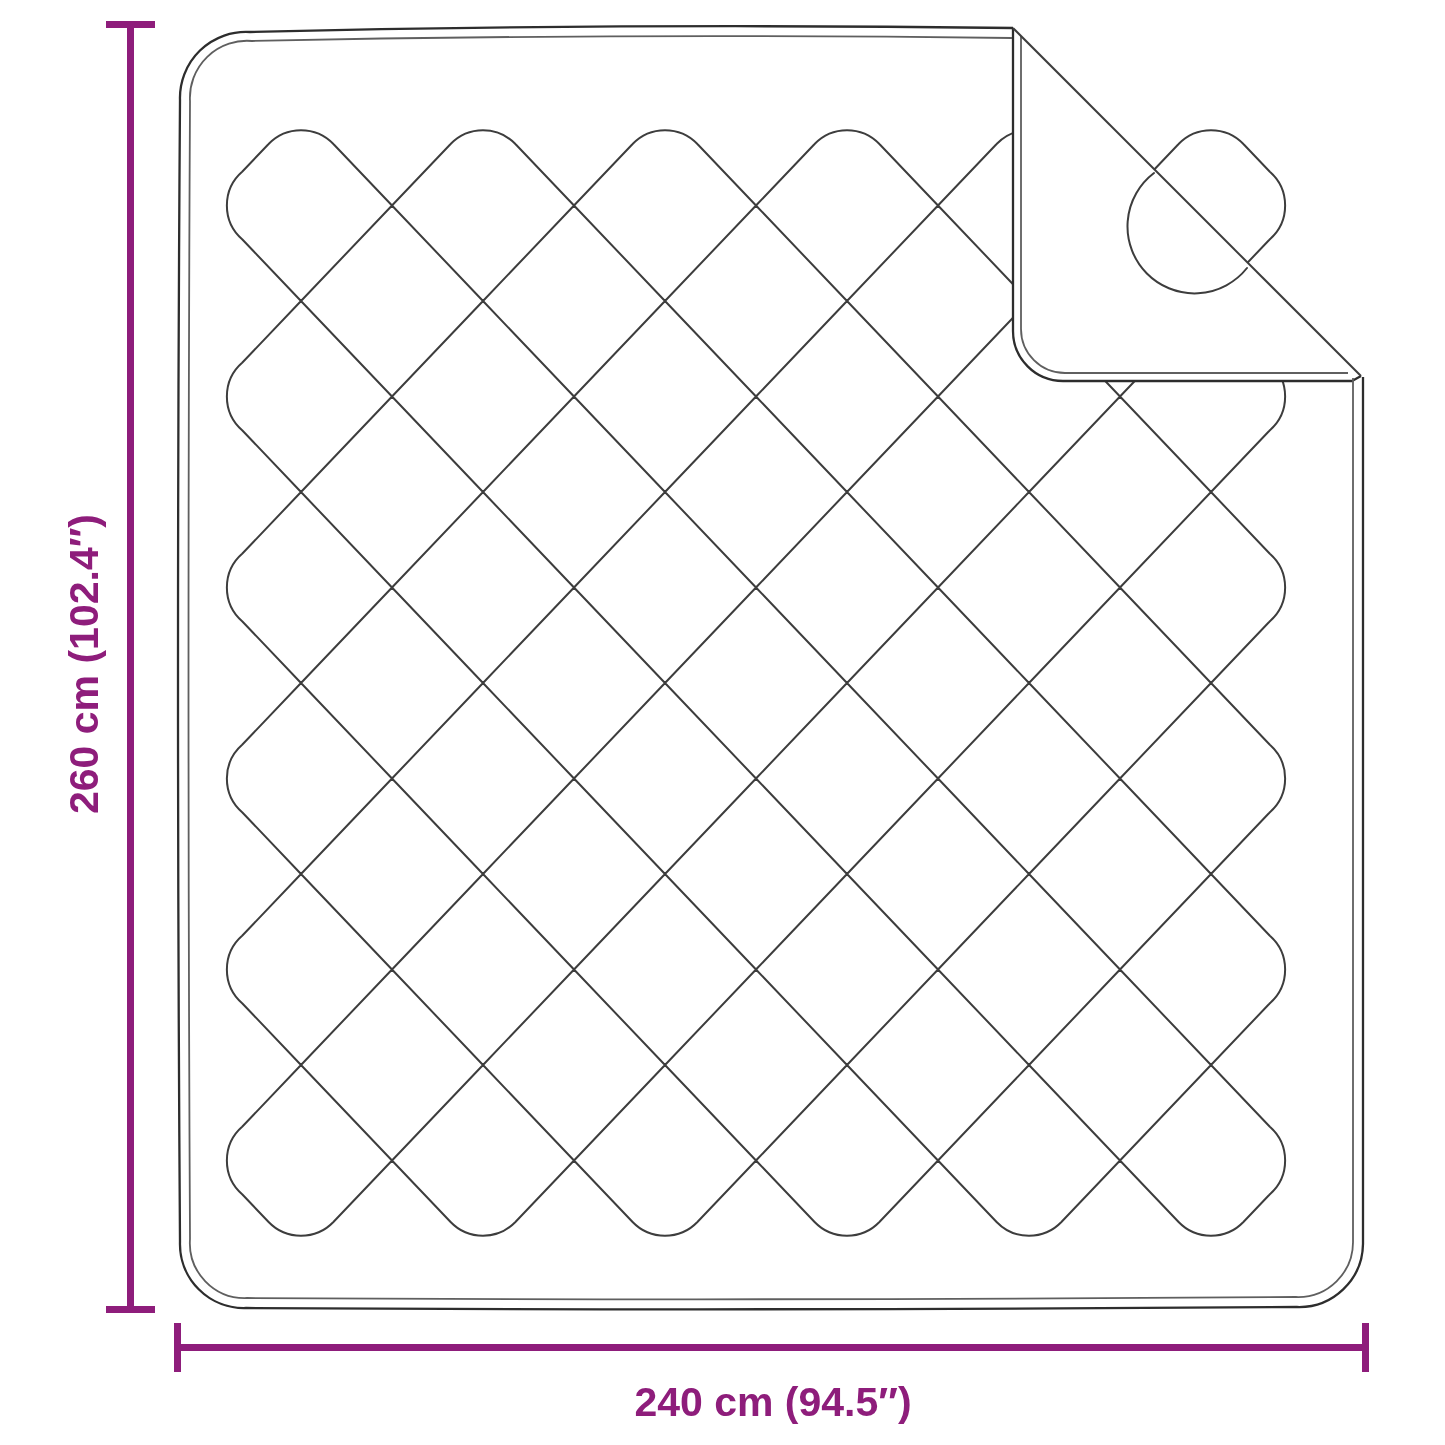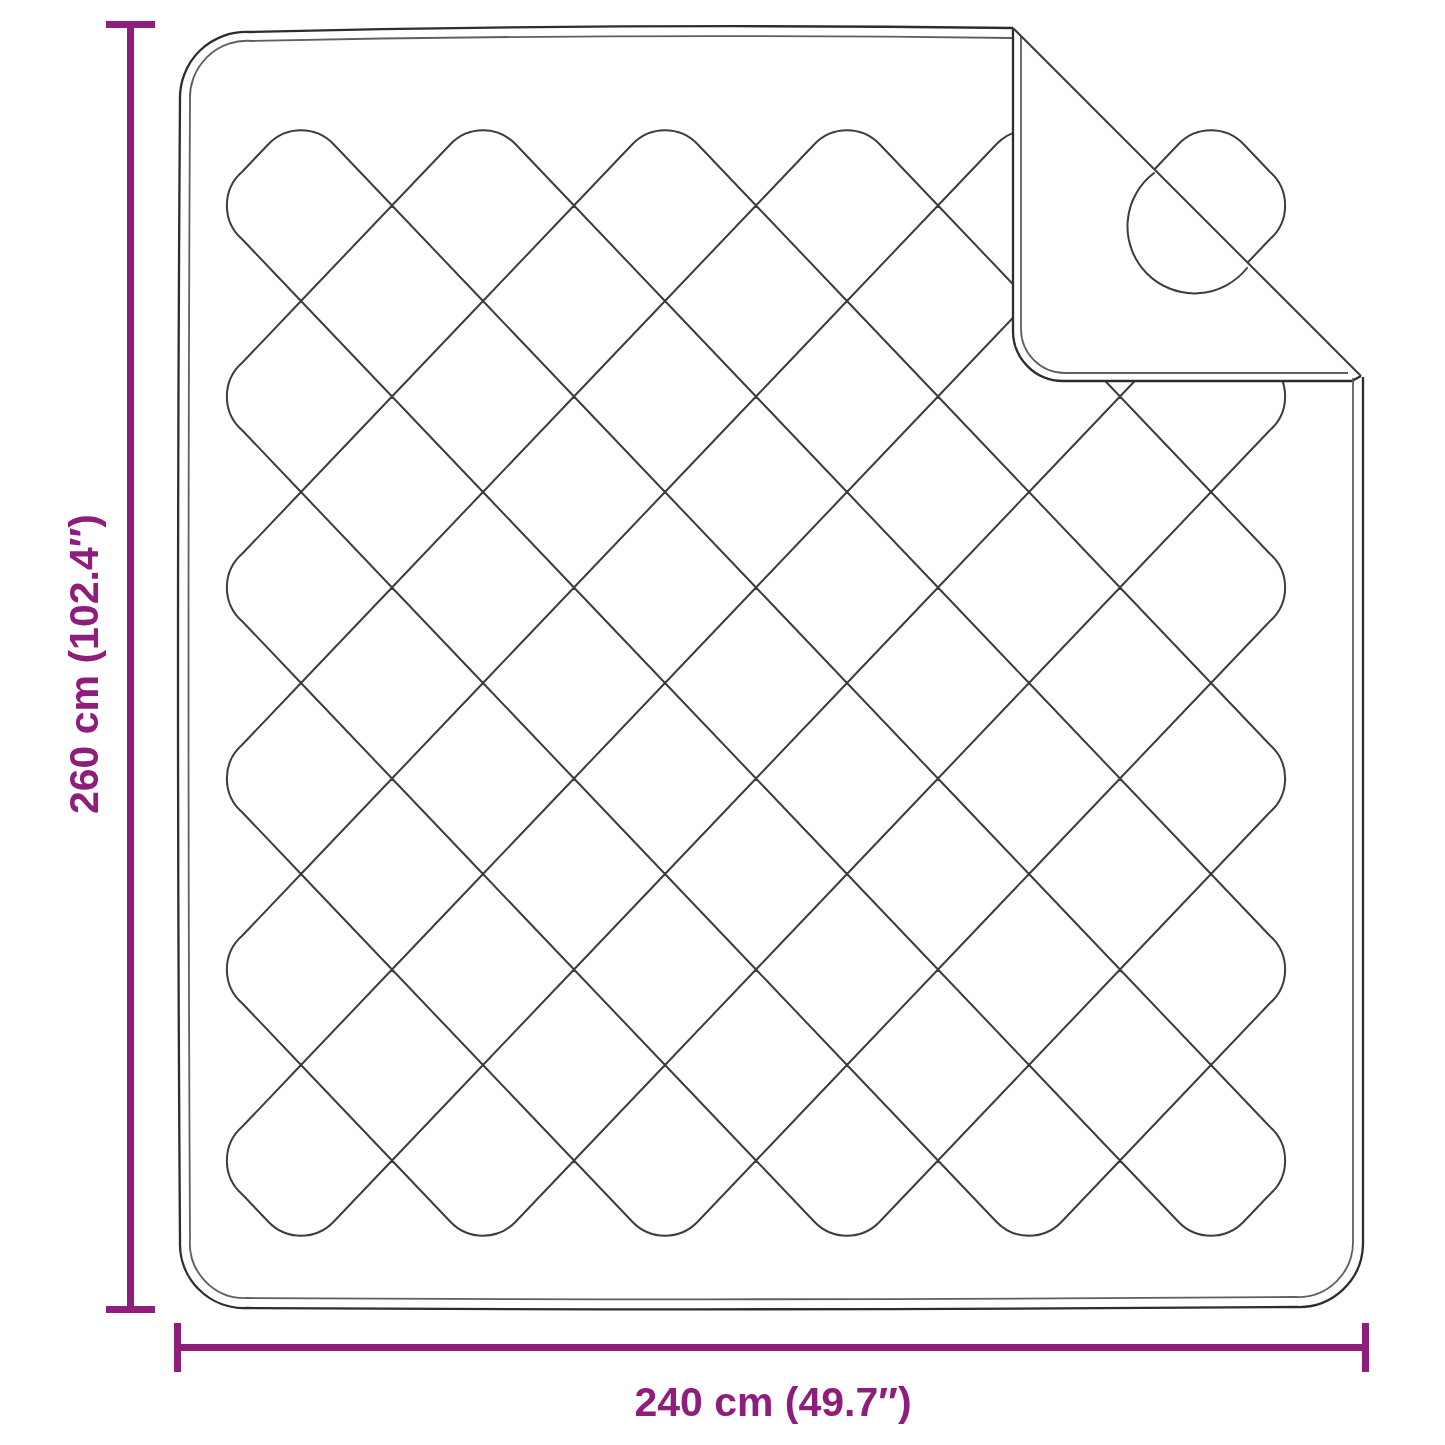--- a/index.html
+++ b/index.html
@@ -47,15 +47,15 @@
   </svg>
 
   <div class="dim" style="left:127px;top:24px;width:7px;height:1286px;"></div>
   <div class="dim" style="left:106px;top:21px;width:49px;height:7px;"></div>
   <div class="dim" style="left:106px;top:1306px;width:49px;height:7px;"></div>
   <div class="dim-label vertical" style="left:84px;top:664px;">260 cm (102.4″)</div>
 
   <div class="dim" style="left:177px;top:1344px;width:1190px;height:7px;"></div>
   <div class="dim" style="left:174px;top:1323px;width:7px;height:49px;"></div>
   <div class="dim" style="left:1362px;top:1323px;width:7px;height:49px;"></div>
-  <div class="dim-label" style="left:773px;top:1402px;">240 cm (49.7″)</div>
+  <div class="dim-label" style="left:773px;top:1402px;">240 cm (94.5″)</div>
 
 </div>
 
 </body></html>

